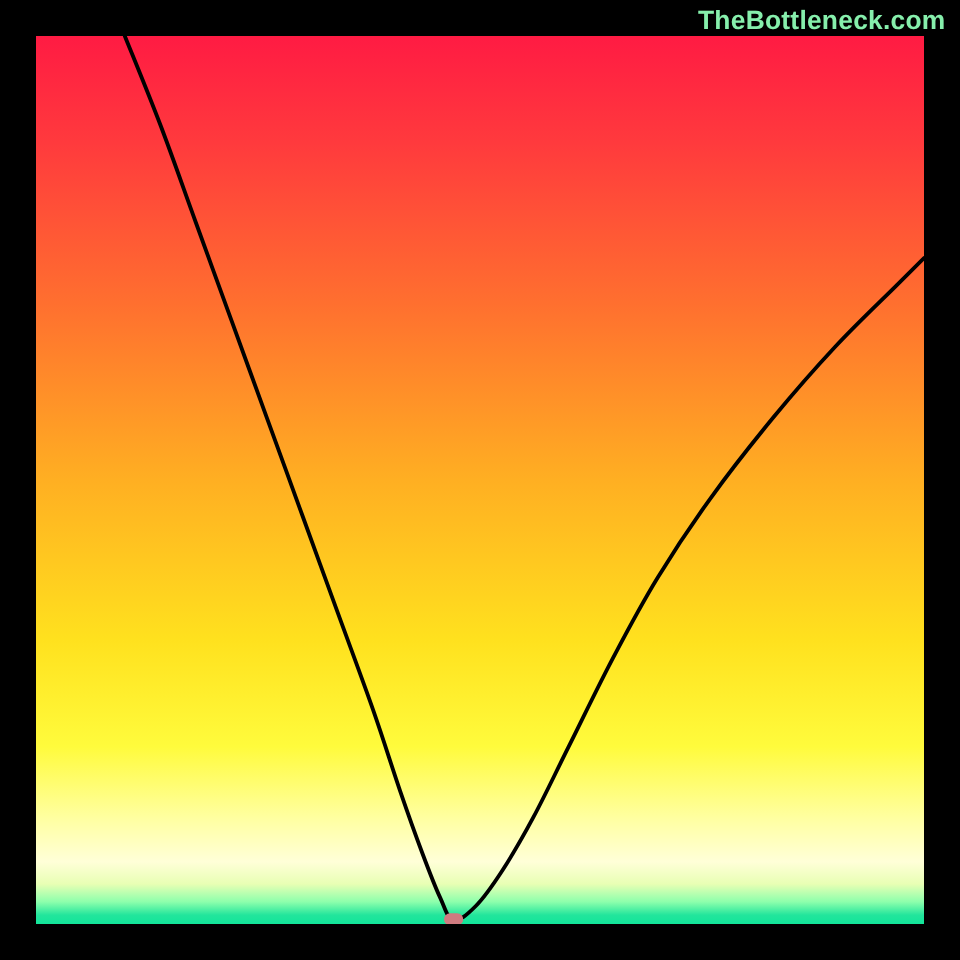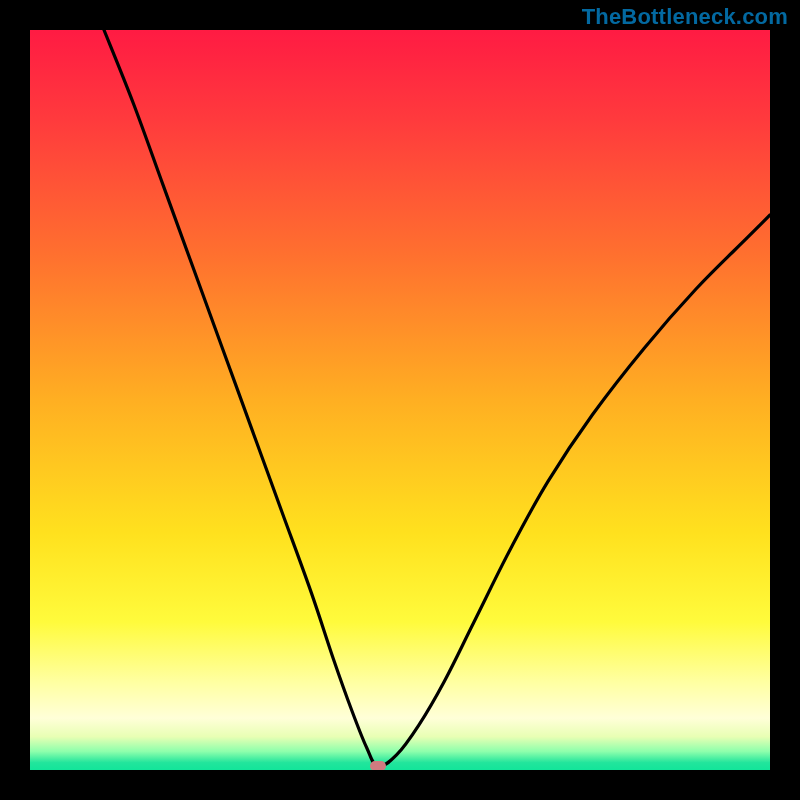--- a/index.html
+++ b/index.html
@@ -47,21 +47,21 @@
     border-radius: 5px;
     transform: translate(-50%, -50%);
   }
   .watermark {
     position: absolute;
     top: 4px;
     right: 12px;
     font-family: Arial, Helvetica, sans-serif;
     font-size: 22px;
     font-weight: 600;
-    color: #0369a1;
+    color: #86efac;
     letter-spacing: 0.2px;
     user-select: none;
   }
 </style>
 </head>
 <body>
 <div class="frame">
   <div class="watermark">TheBottleneck.com</div>
   <div class="plot">
     <svg class="gradient" viewBox="0 0 740 740" preserveAspectRatio="none">

